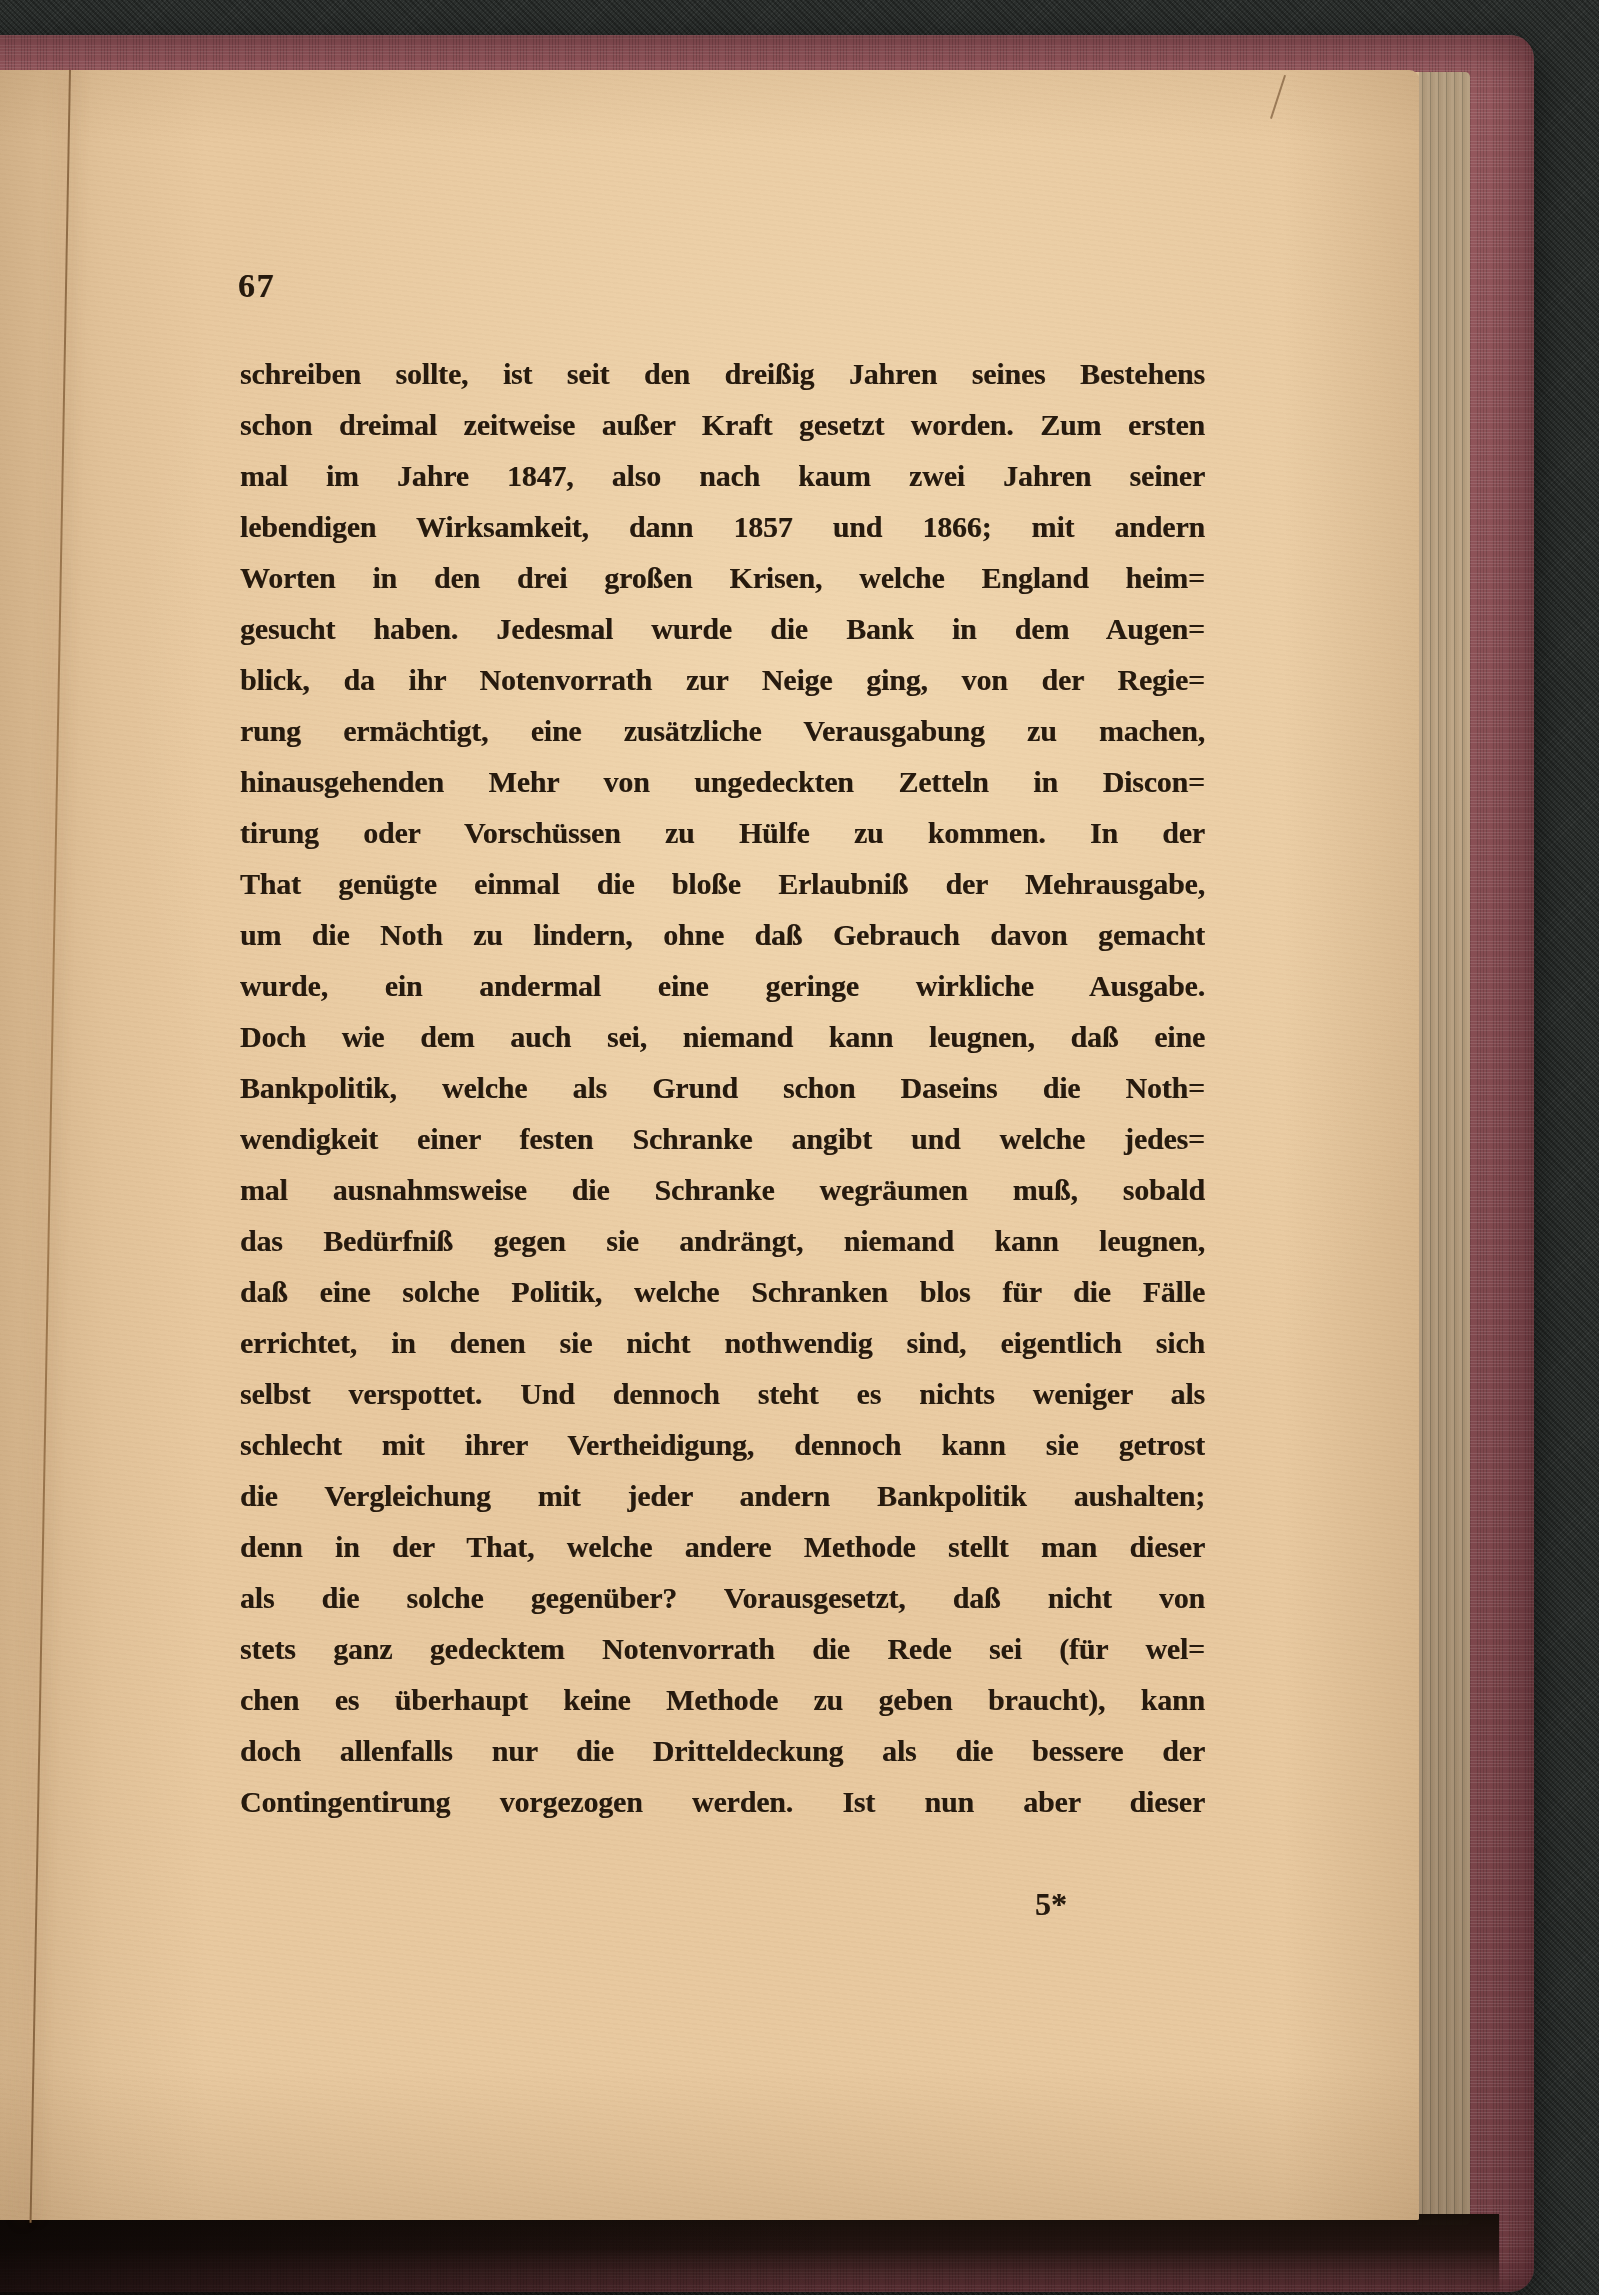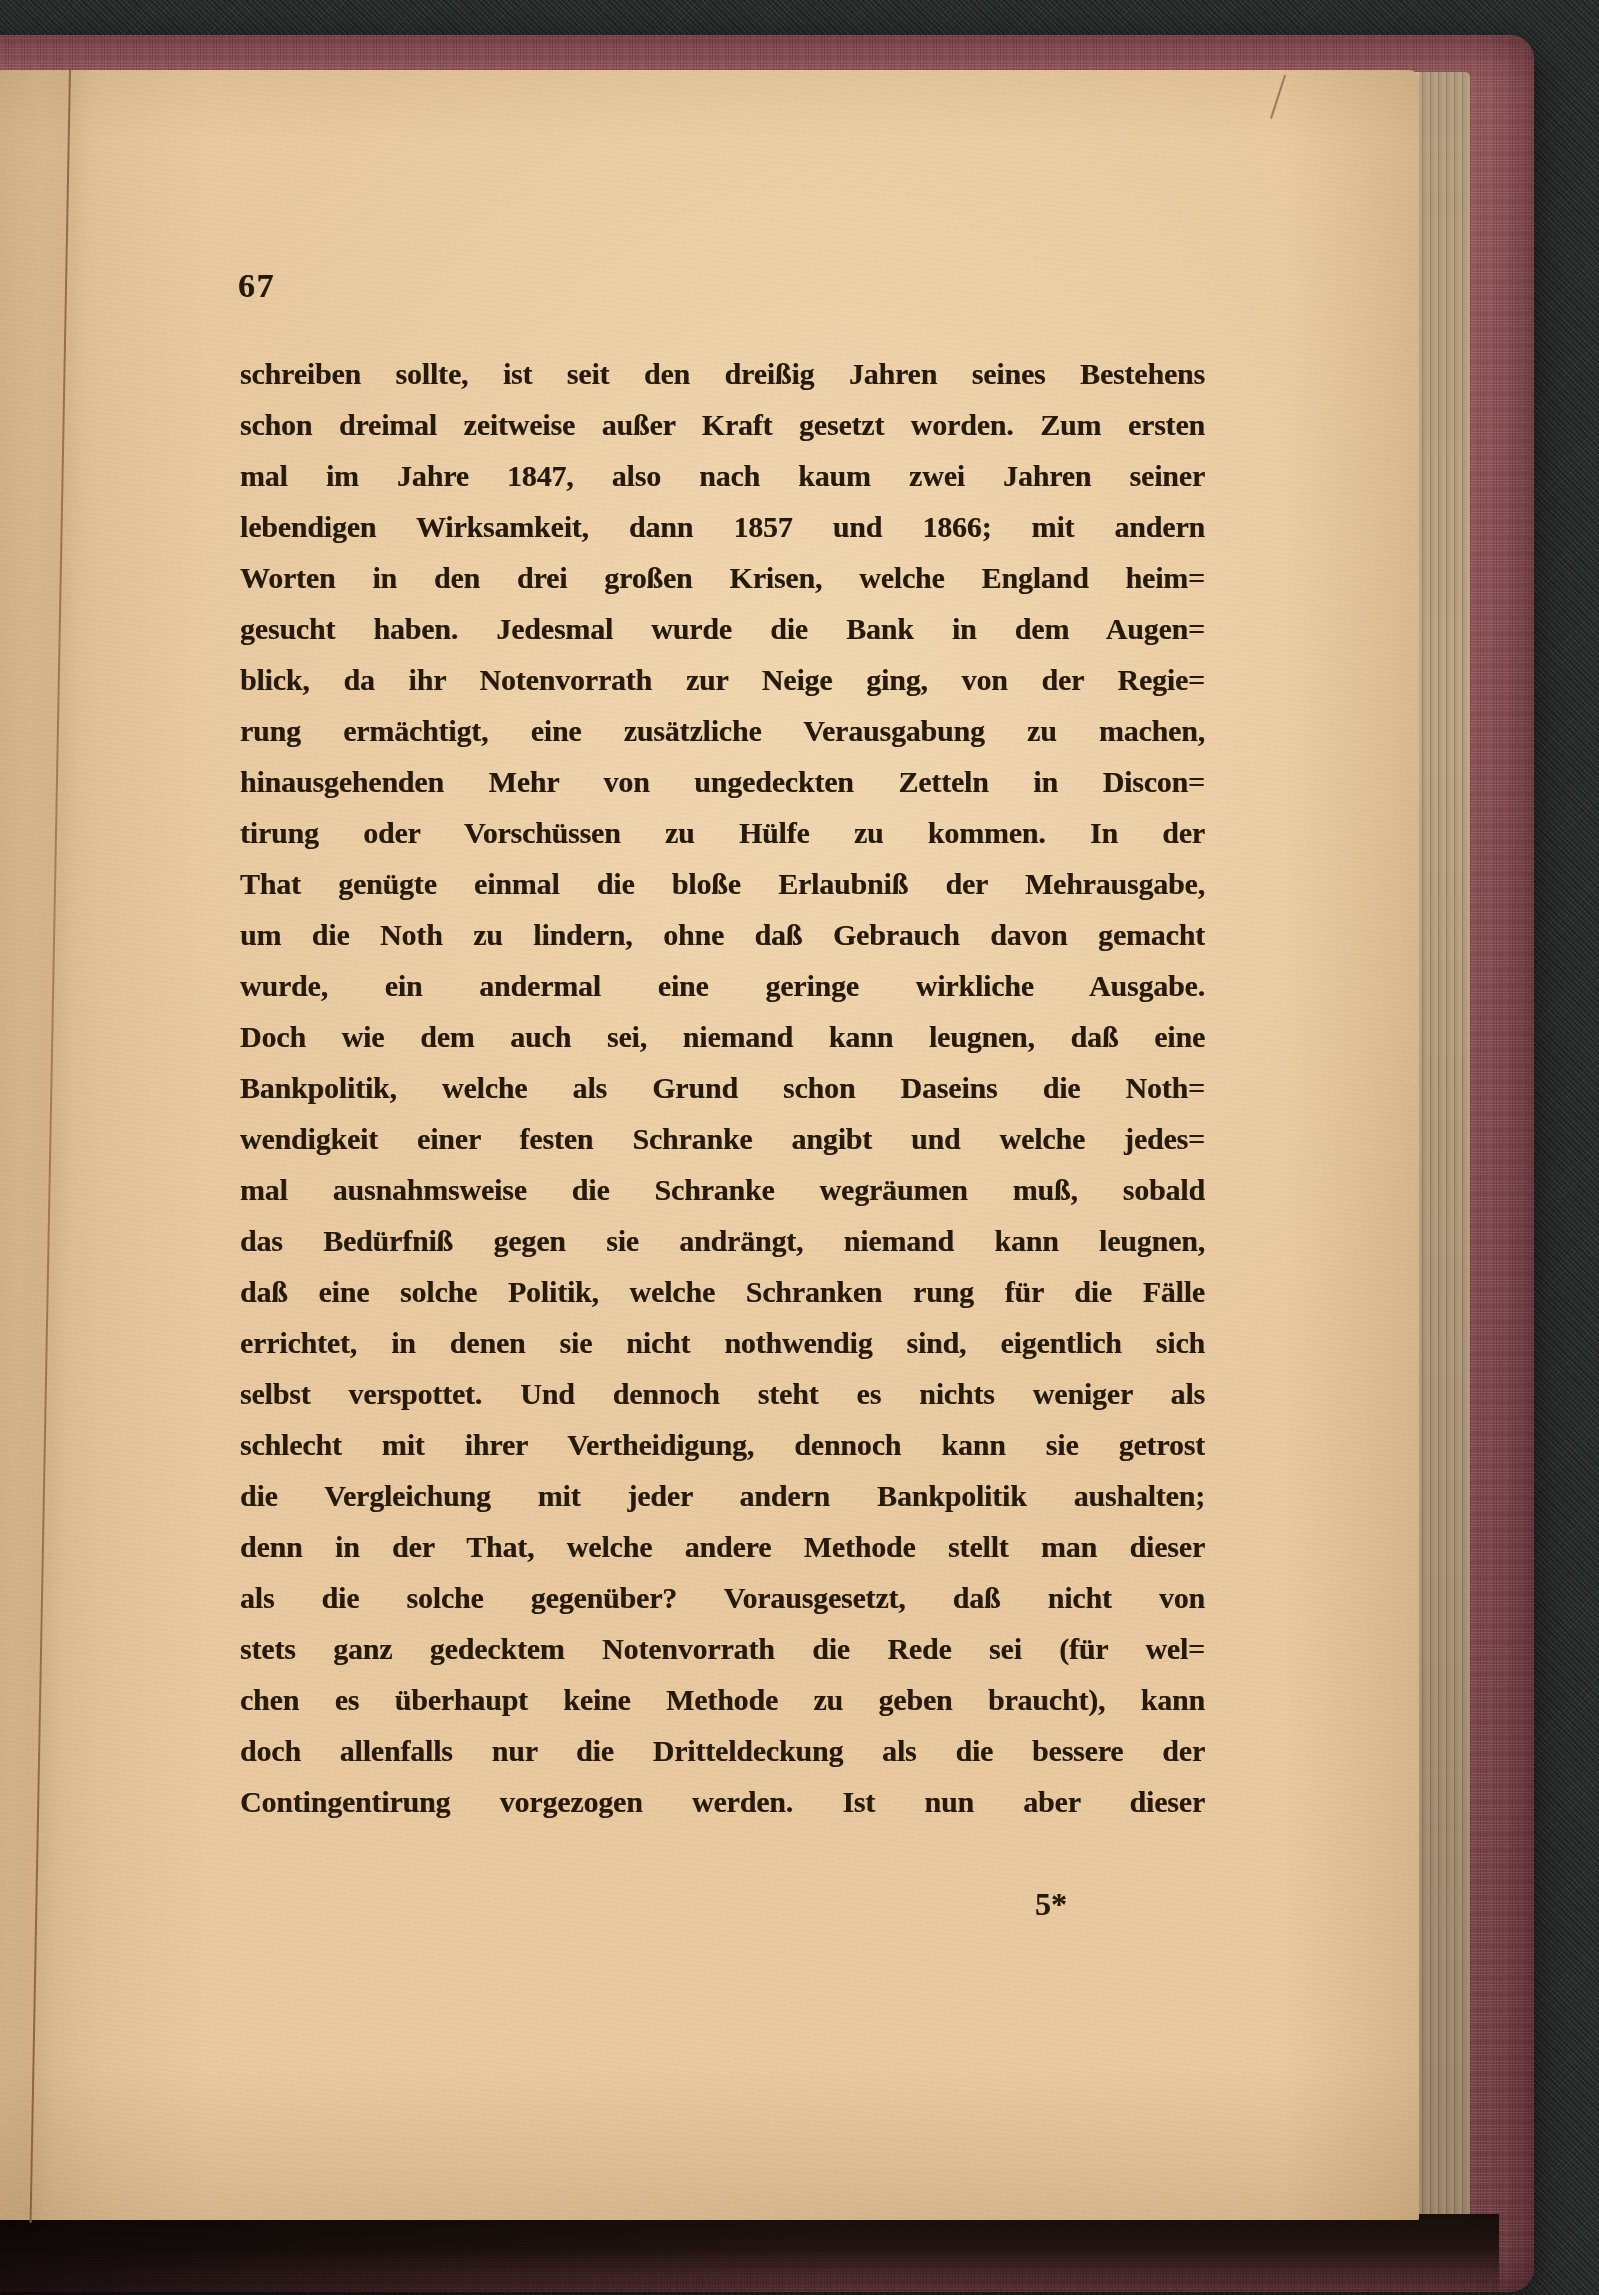--- a/index.html
+++ b/index.html
@@ -166,21 +166,21 @@
     <div class="text-line">hinausgehenden Mehr von ungedeckten Zetteln in Discon=</div>
     <div class="text-line">tirung oder Vorschüssen zu Hülfe zu kommen. In der</div>
     <div class="text-line">That genügte einmal die bloße Erlaubniß der Mehrausgabe,</div>
     <div class="text-line">um die Noth zu lindern, ohne daß Gebrauch davon gemacht</div>
     <div class="text-line">wurde, ein andermal eine geringe wirkliche Ausgabe.</div>
     <div class="text-line">Doch wie dem auch sei, niemand kann leugnen, daß eine</div>
     <div class="text-line">Bankpolitik, welche als Grund schon Daseins die Noth=</div>
     <div class="text-line">wendigkeit einer festen Schranke angibt und welche jedes=</div>
     <div class="text-line">mal ausnahmsweise die Schranke wegräumen muß, sobald</div>
     <div class="text-line">das Bedürfniß gegen sie andrängt, niemand kann leugnen,</div>
-    <div class="text-line">daß eine solche Politik, welche Schranken rung für die Fälle</div>
+    <div class="text-line">daß eine solche Politik, welche Schranken blos für die Fälle</div>
     <div class="text-line">errichtet, in denen sie nicht nothwendig sind, eigentlich sich</div>
     <div class="text-line">selbst verspottet. Und dennoch steht es nichts weniger als</div>
     <div class="text-line">schlecht mit ihrer Vertheidigung, dennoch kann sie getrost</div>
     <div class="text-line">die Vergleichung mit jeder andern Bankpolitik aushalten;</div>
     <div class="text-line">denn in der That, welche andere Methode stellt man dieser</div>
     <div class="text-line">als die solche gegenüber? Vorausgesetzt, daß nicht von</div>
     <div class="text-line">stets ganz gedecktem Notenvorrath die Rede sei (für wel=</div>
     <div class="text-line">chen es überhaupt keine Methode zu geben braucht), kann</div>
     <div class="text-line">doch allenfalls nur die Dritteldeckung als die bessere der</div>
     <div class="text-line">Contingentirung vorgezogen werden.  Ist nun aber dieser</div>

